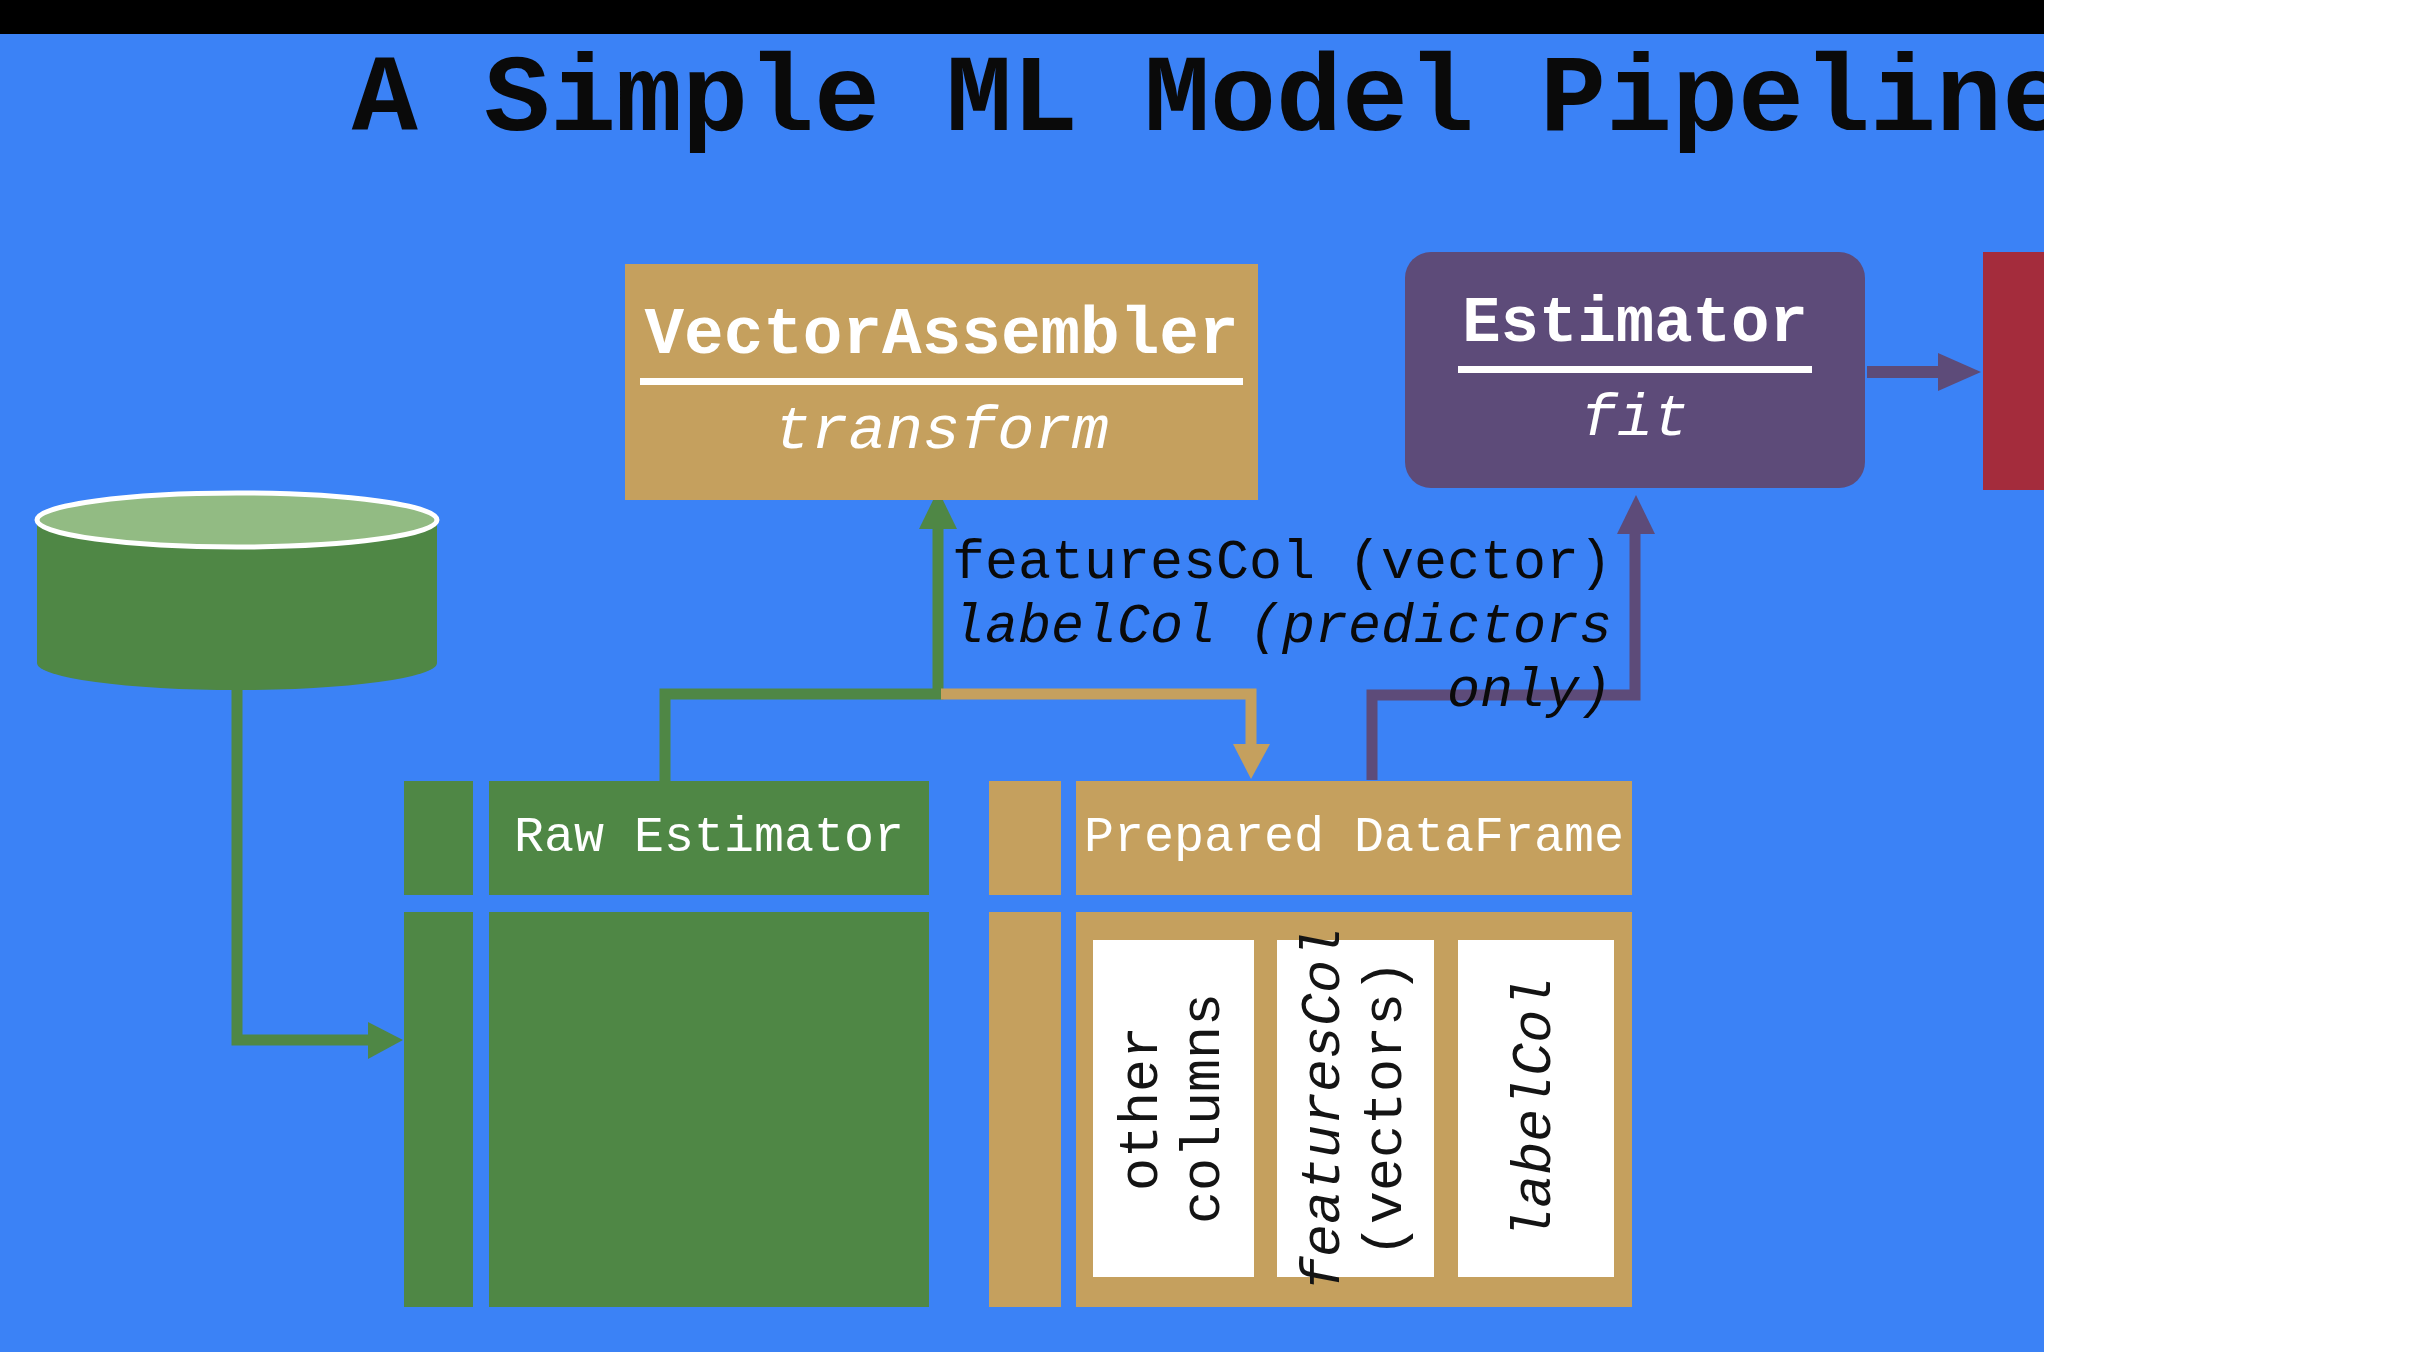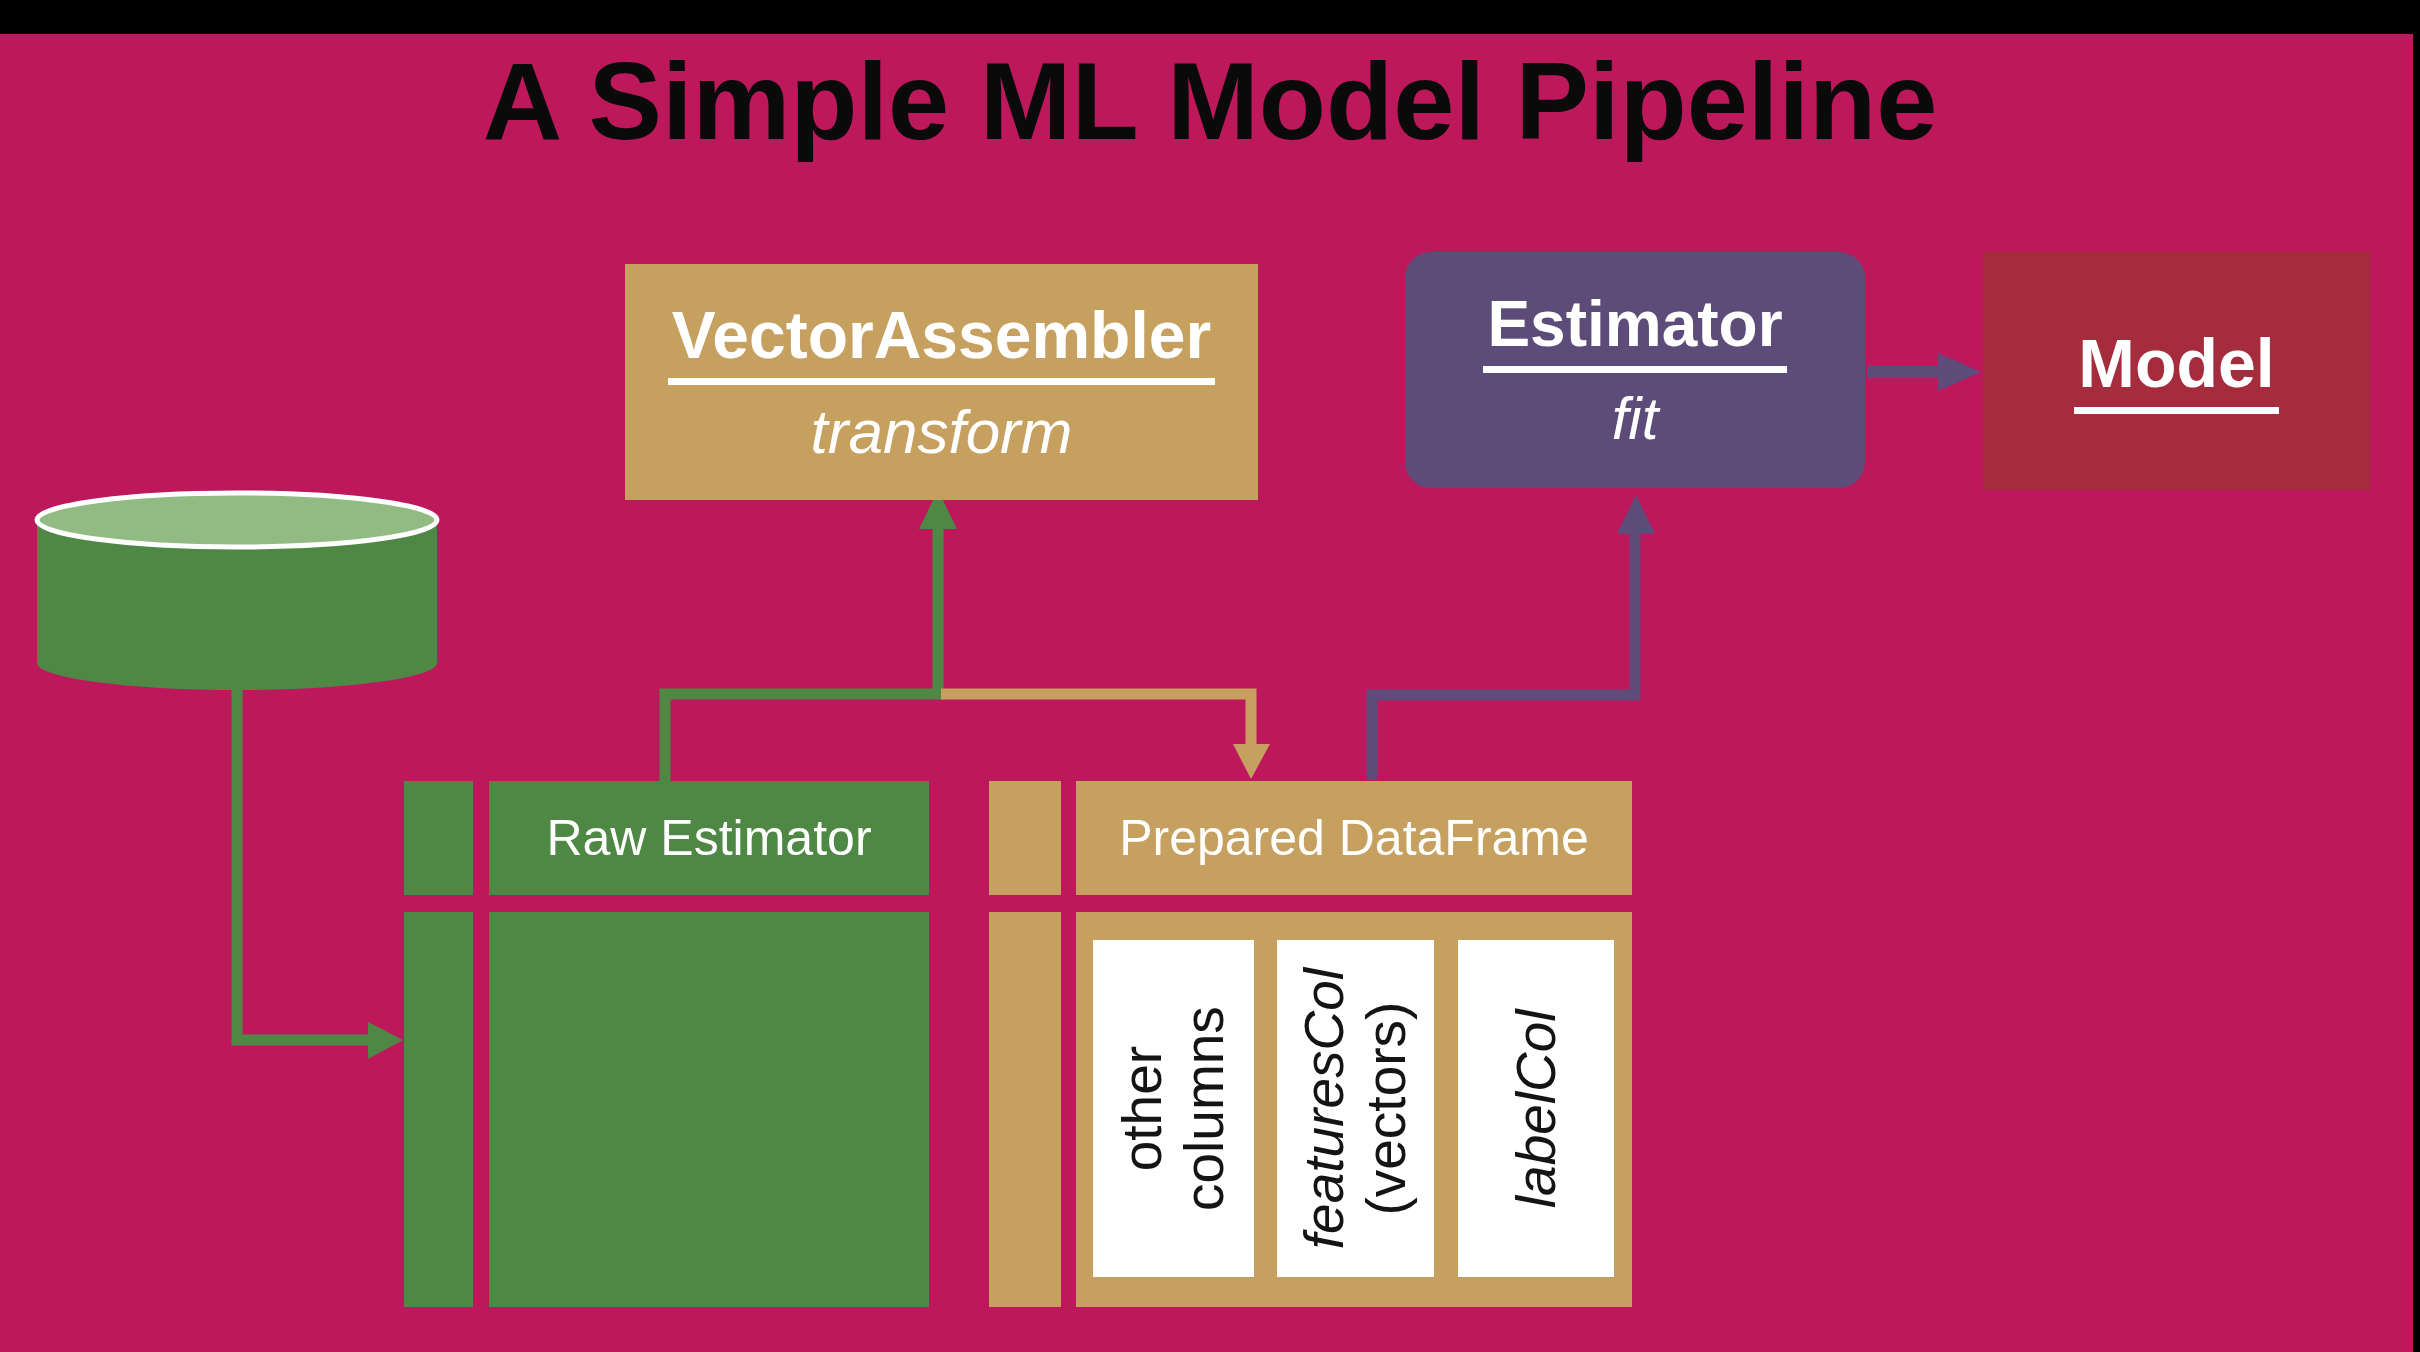--- a/index.html
+++ b/index.html
@@ -1,18 +1,18 @@
 <!DOCTYPE html>
 <html><head>
 <meta charset="utf-8">
 <style>
   html,body{margin:0;padding:0;background:#ffffff;}
   .stage{
-    position:relative;width:2420px;height:1352px;background:#be185d;
-    overflow:hidden;font-family:Liberation Sans, sans-serif;
+    position:relative;width:2044px;height:1352px;background:#3b82f6;
+    overflow:hidden;font-family:Liberation Mono, monospace;
   }
   .bar{position:absolute;background:#000;}
   .bar-top{left:0;top:0;width:2420px;height:34px;}
   .bar-right{left:2413px;top:0;width:7px;height:1352px;}
 
   .slide-title{
     position:absolute;left:0;top:40px;width:2420px;text-align:center;
     font-size:110px;font-weight:bold;color:#0a0a0a;letter-spacing:0px;line-height:1.1;
   }
 
@@ -122,20 +122,24 @@
   <div class="node node-est">
     <div class="node-title">Estimator</div>
     <div class="node-sub">fit</div>
   </div>
 
   <div class="node node-model">
     <div class="node-title">Model</div>
   </div>
 
 
+  <div class="annot">
+    <div class="l1">featuresCol (vector)</div>
+    <div class="l2">labelCol (predictors only)</div>
+  </div>
 
   <div class="tbl green raw-nh"></div>
   <div class="tbl green raw-nb"></div>
   <div class="tbl green raw-mh tbl-header">
     <span>Raw Estimator</span>
   </div>
   <div class="tbl green raw-mb"></div>
 
   <div class="tbl tan prep-nh"></div>
   <div class="tbl tan prep-nb"></div>

